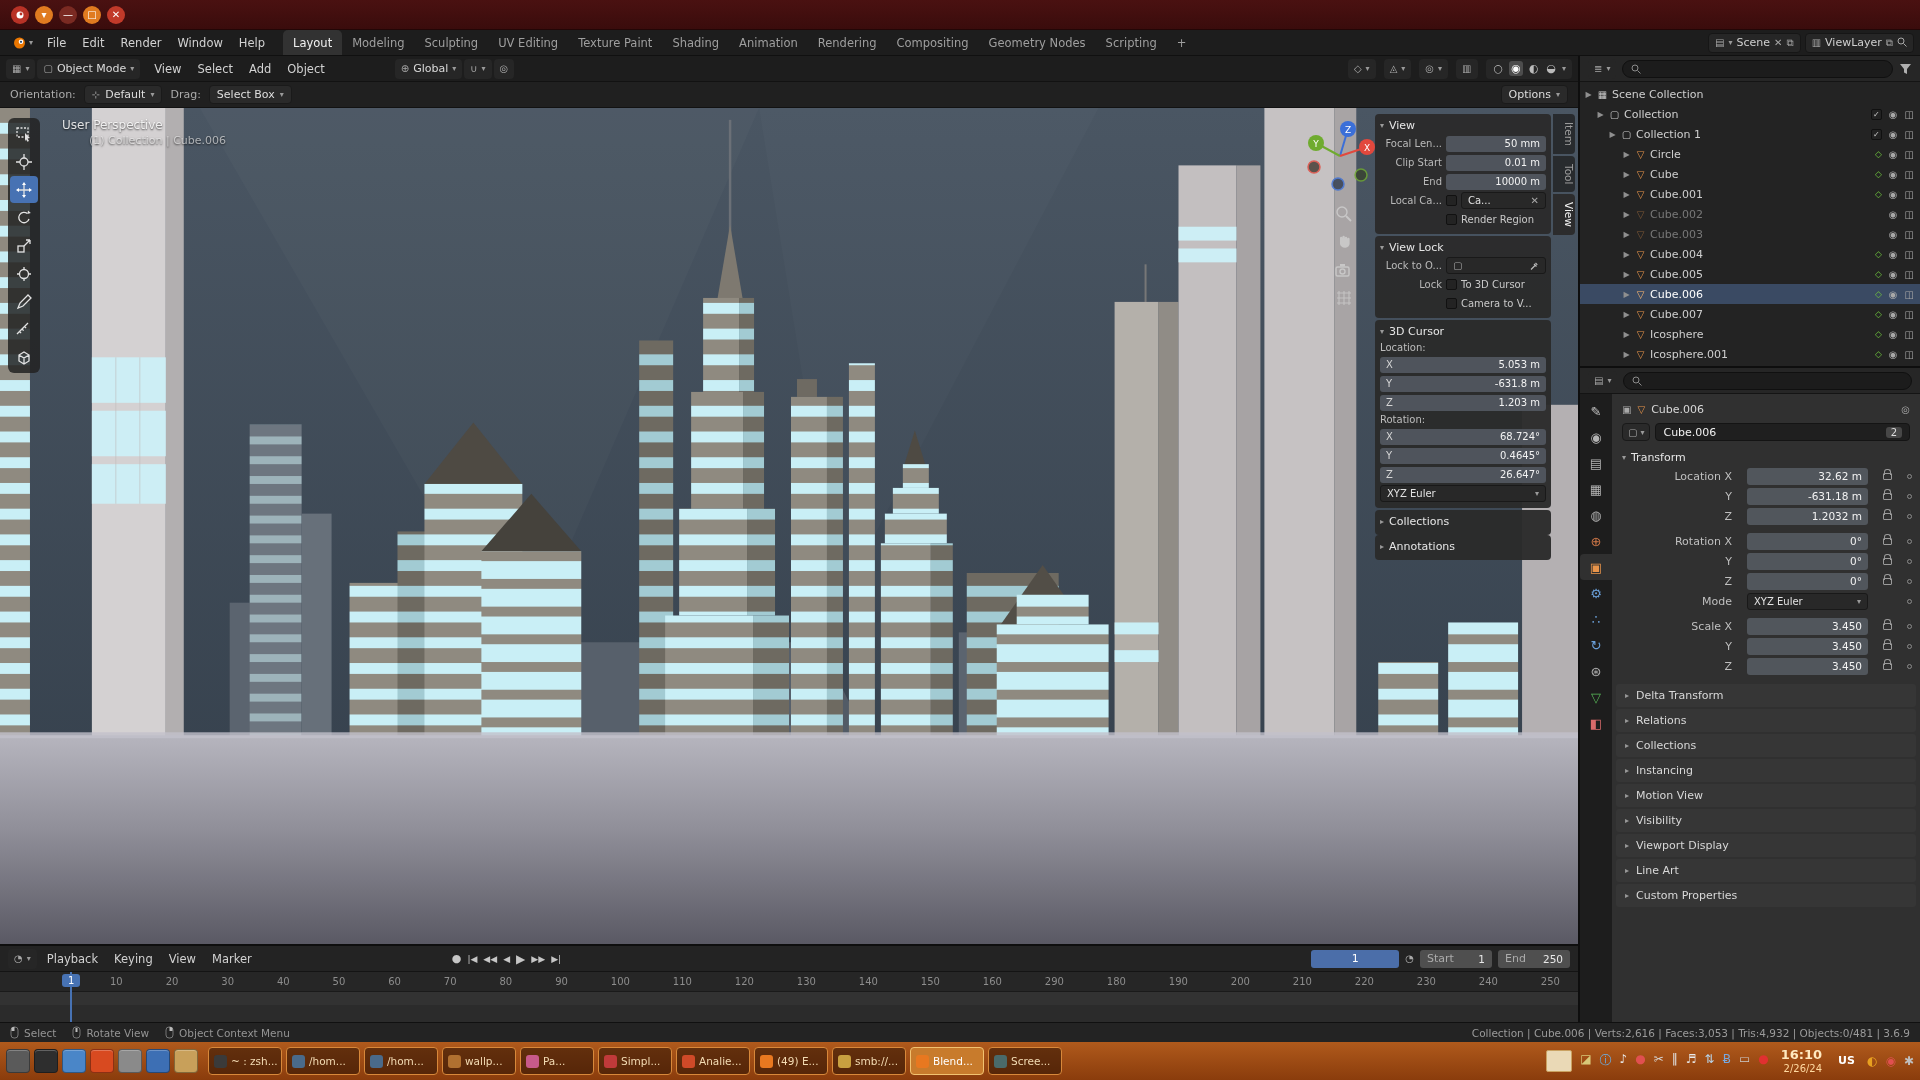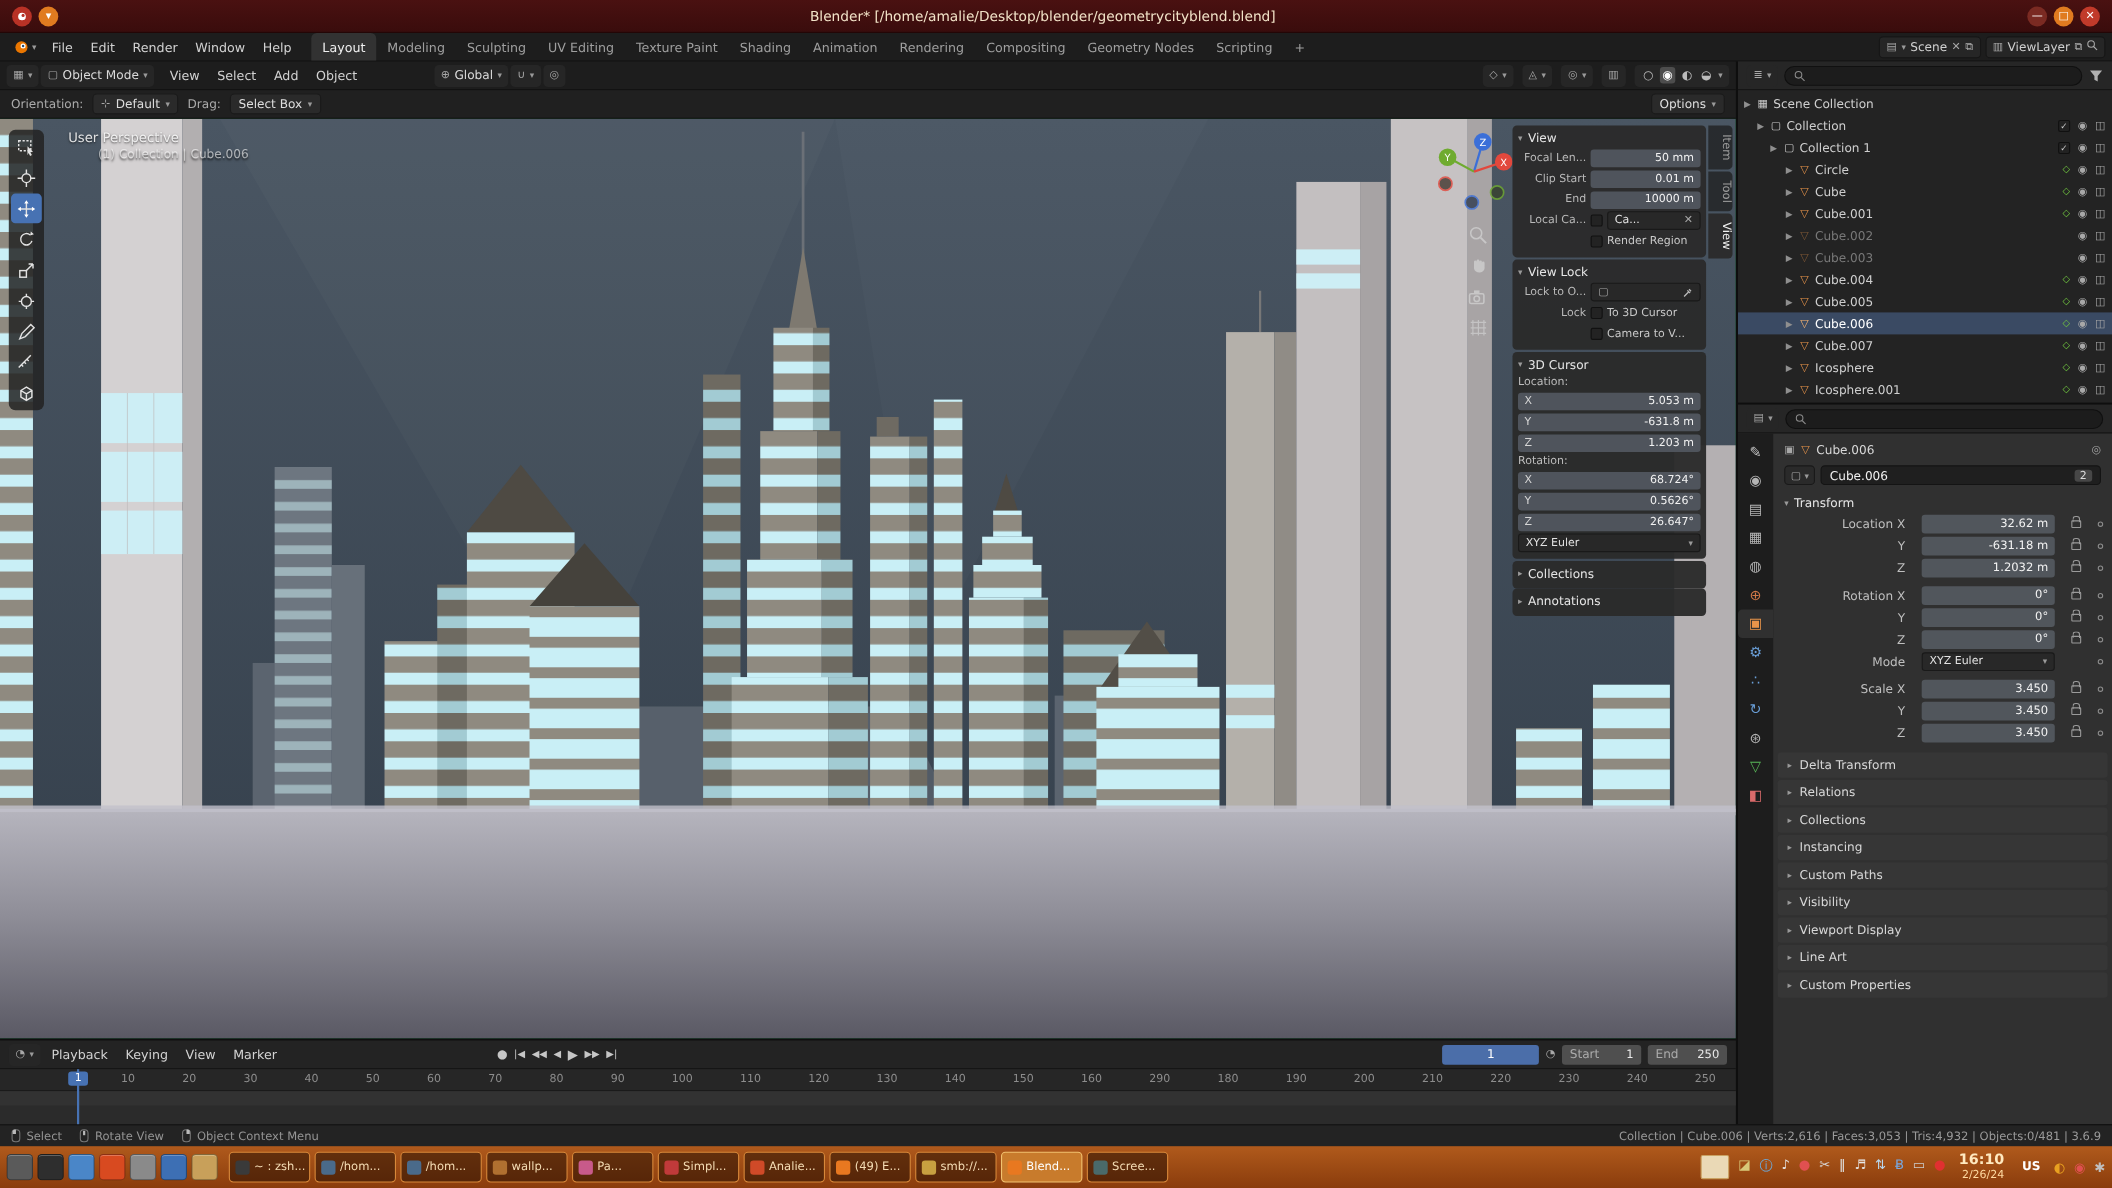--- a/index.html
+++ b/index.html
@@ -189,21 +189,20 @@
 <div id="root">
 
   <div class="titlebar">
     <span class="tb-circle" style="background:#b83226;">
       <svg width="10" height="10">
           <circle cx="5" cy="5" r="3.5" fill="#fff"></circle>
           <circle cx="6" cy="4" r="1.4" fill="#b83226"></circle>
         </svg>
     </span>
     <span class="tb-circle" style="background:#e07b20;">▾</span>
-    <span class="title">Blender* [/home/amalie/Desktop/blender/geometrycityblend.blend]</span>
     <span class="tb-circle" style="background:#7a2a22;">—</span>
     <span class="tb-circle" style="background:#e07b20;">□</span>
     <span class="tb-circle" style="background:#c13a2a;">✕</span>
   </div>
 
   <div class="menubar">
     <span class="logo">
       <svg width="15" height="15">
           <circle cx="7.5" cy="8" r="5.5" fill="#ea7600"></circle>
           <circle cx="9" cy="6.8" r="2.3" fill="#fff"></circle>
@@ -620,21 +619,21 @@
 
             <div class="nrow">
                 <span class="vfield">
                   <span class="axis">X</span>
                     <span>68.724°</span>
                 </span>
               </div>
                 <div class="nrow">
                 <span class="vfield">
                   <span class="axis">Y</span>
-                    <span>0.5626°</span>
+                    <span>0.4645°</span>
                 </span>
               </div>
                 <div class="nrow">
                 <span class="vfield">
                   <span class="axis">Z</span>
                     <span>26.647°</span>
                 </span>
               </div>
               </div>
             <div class="nrow">
@@ -1106,21 +1105,21 @@
                 <div class="cpanel">
                 <span class="car">▸</span>
                 <span>Collections</span>
               </div>
                 <div class="cpanel">
                 <span class="car">▸</span>
                 <span>Instancing</span>
               </div>
                 <div class="cpanel">
                 <span class="car">▸</span>
-                <span>Custom Paths</span>
+                <span>Motion View</span>
               </div>
                 <div class="cpanel">
                 <span class="car">▸</span>
                 <span>Visibility</span>
               </div>
                 <div class="cpanel">
                 <span class="car">▸</span>
                 <span>Viewport Display</span>
               </div>
                 <div class="cpanel">

